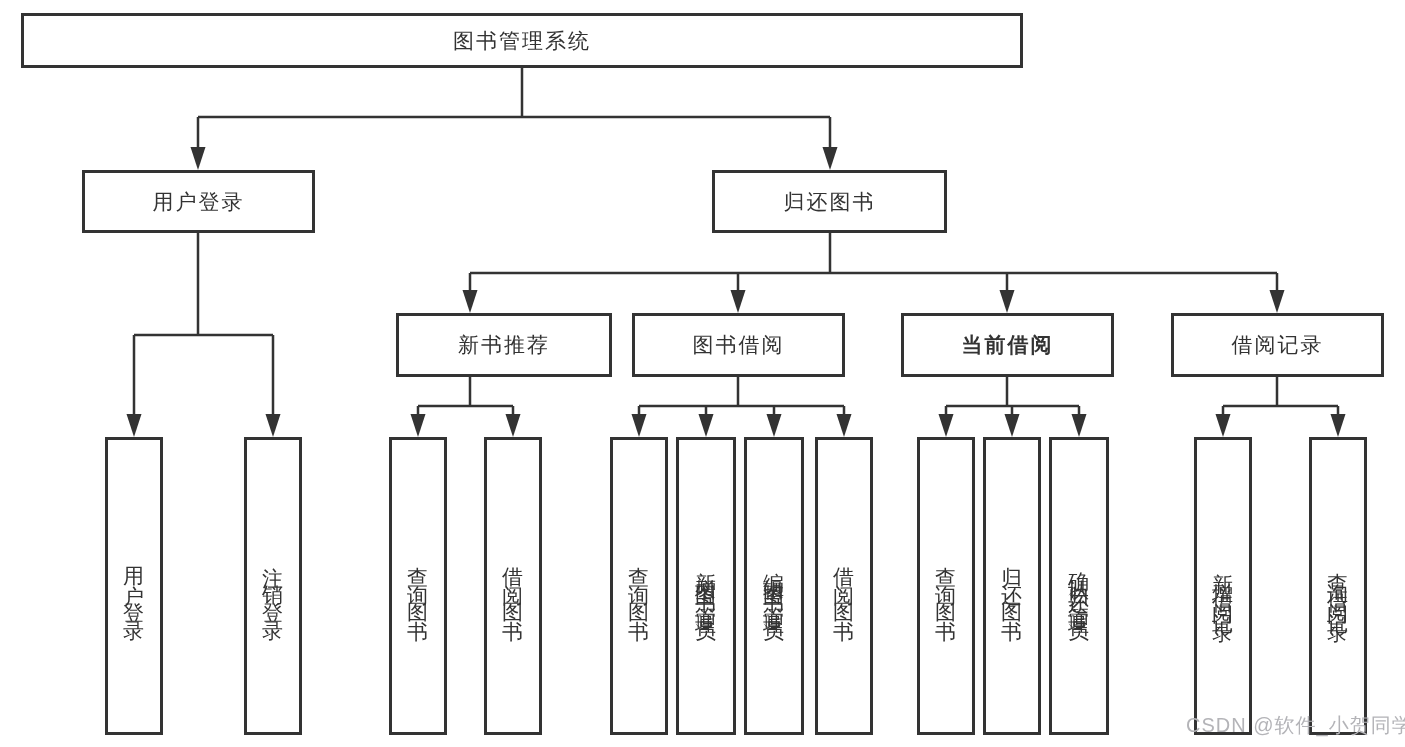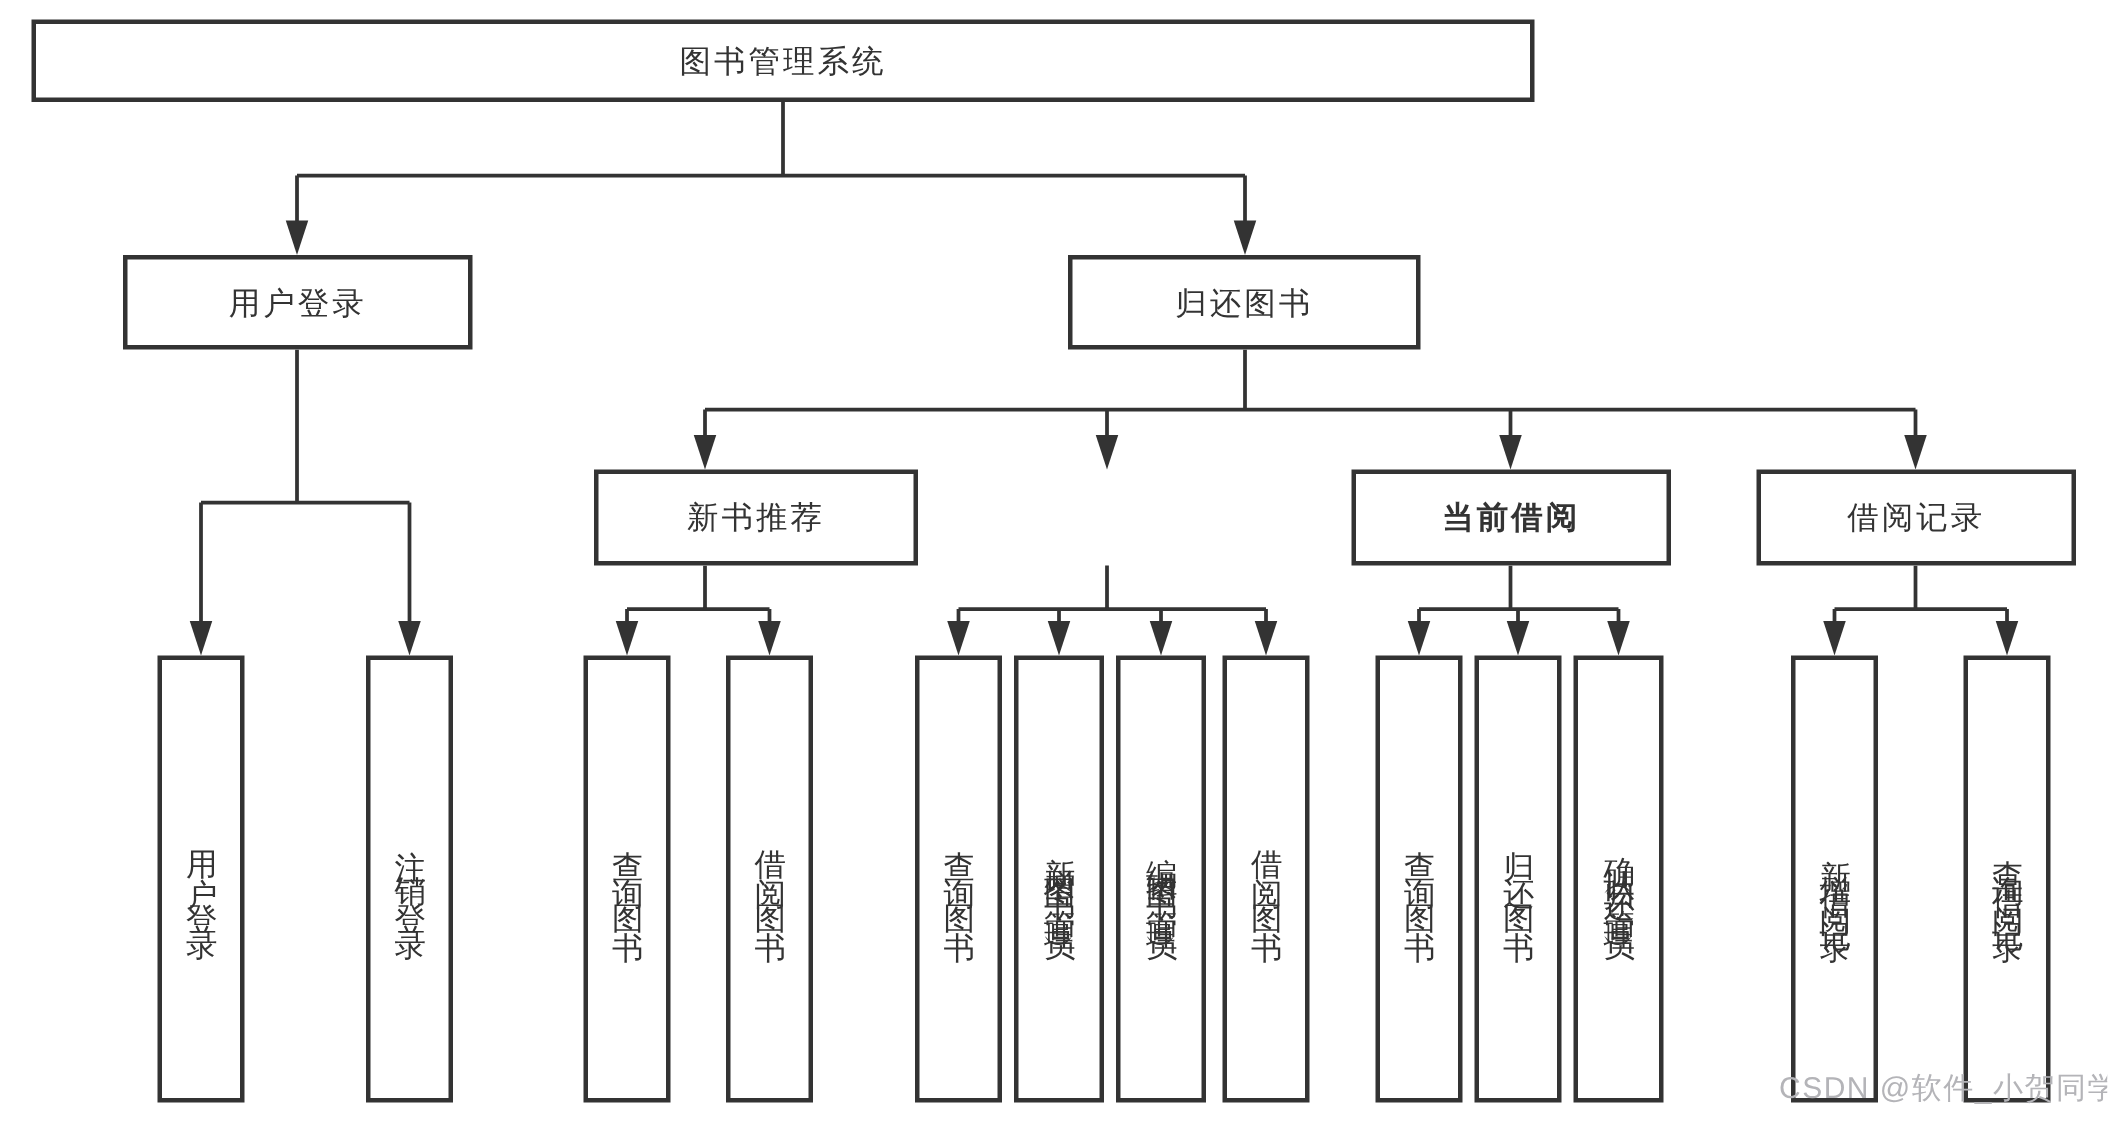--- a/index.html
+++ b/index.html
@@ -88,20 +88,23 @@
   <div class="box hbox" style="left:82px;top:170px;width:233px;height:63px;">
     <span>用户登录</span>
   </div>
   <div class="box hbox" style="left:712px;top:170px;width:235px;height:63px;">
     <span>归还图书</span>
   </div>
 
   <div class="box hbox" style="left:362px;top:313px;width:216px;height:64px;margin-left:34px;">
     <span>新书推荐</span>
   </div>
+  <div class="box hbox" style="left:632px;top:313px;width:213px;height:64px;">
+    <span>图书借阅</span>
+  </div>
   <div class="box hbox" style="left:901px;top:313px;width:213px;height:64px;font-weight:bold;">
     <span>当前借阅</span>
   </div>
   <div class="box hbox" style="left:1171px;top:313px;width:213px;height:64px;">
     <span>借阅记录</span>
   </div>
 
   <div class="box leaf sp4" style="left:105px;">
     <span class="vtext">用户登录</span>
   </div>

